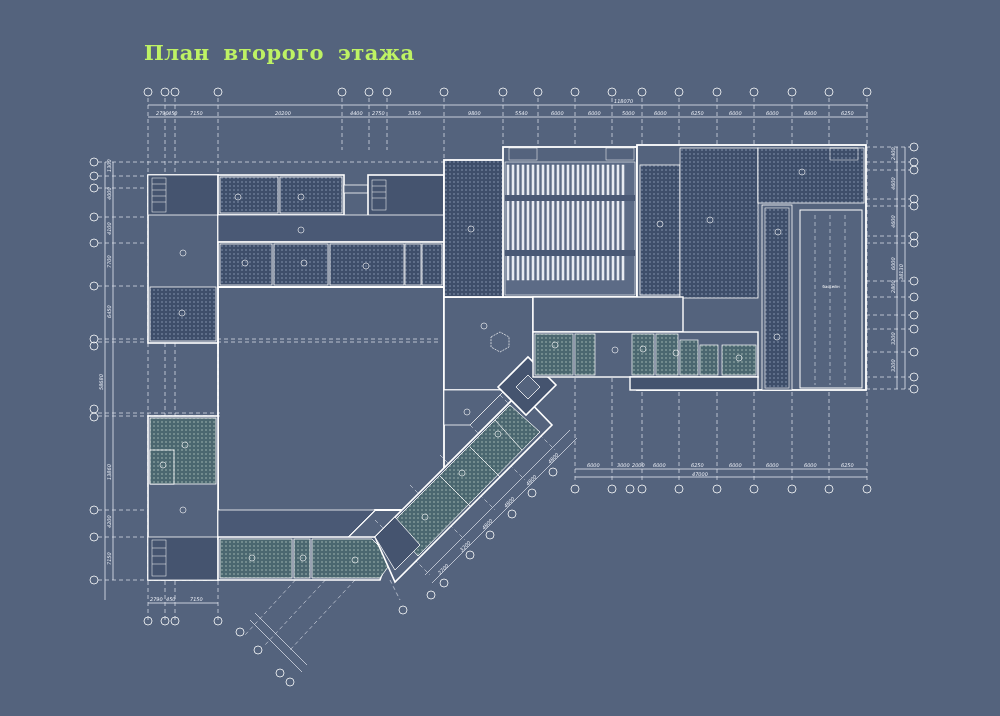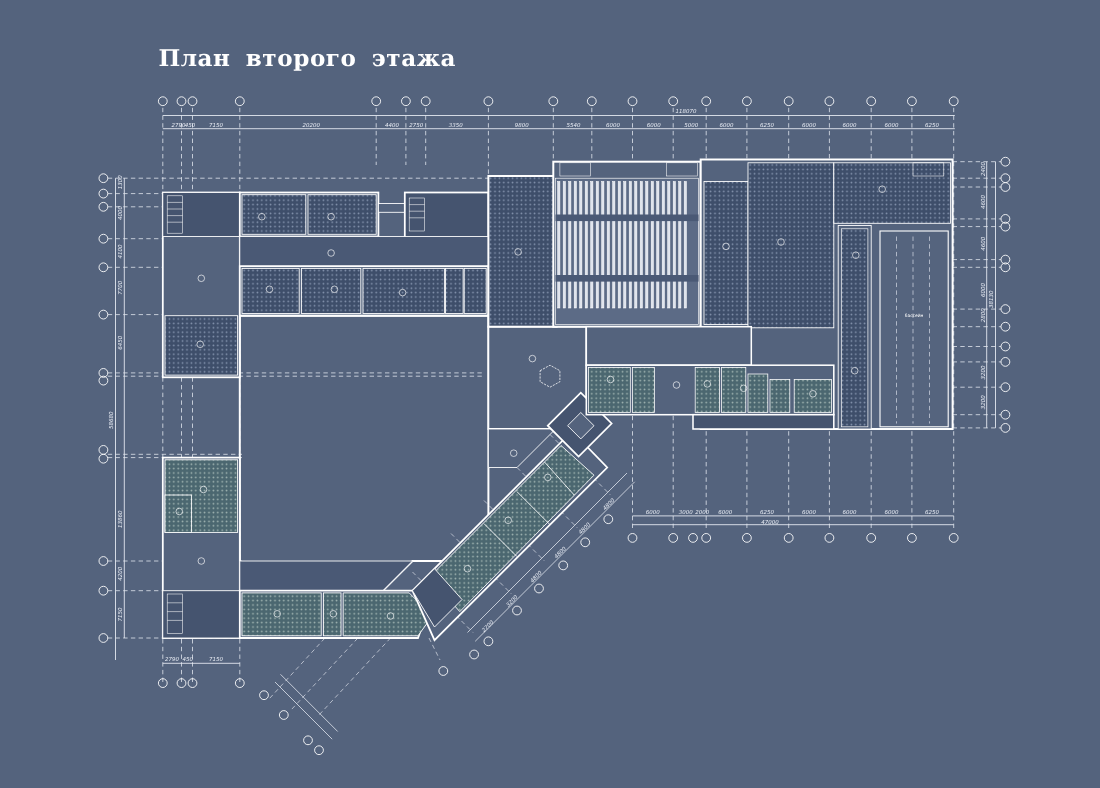--- a/index.html
+++ b/index.html
@@ -1,17 +1,17 @@
 <!DOCTYPE html>
 <html><head>
 <meta charset="utf-8">
 <style>
   html, body { margin:0; padding:0; }
   body { width:1000px; height:716px; background:#54637d; overflow:hidden; position:relative; font-family:"DejaVu Serif", serif; }
-  .title { position:absolute; left:144px; top:40px; color:#ffffff; font-family:"DejaVu Serif", serif; font-size:21px; font-weight:bold; letter-spacing:0.5px; word-spacing:6px; }
+  .title { position:absolute; left:144px; top:40px; color:#bef264; font-family:"DejaVu Serif", serif; font-size:21px; font-weight:bold; letter-spacing:0.5px; word-spacing:6px; }
   svg.plan { position:absolute; left:0; top:0; }
   .dim { font-family:"DejaVu Sans", sans-serif; font-size:5px; fill:#e8ecf4; font-style:italic; }
   .rm { font-family:"DejaVu Sans", sans-serif; font-size:4px; fill:#ffffff; text-anchor:middle; }
 </style>
 </head>
 <body>
 
 <div class="title">План второго этажа</div>
 
 <svg class="plan" width="1000" height="716" viewBox="0 0 1000 716">

